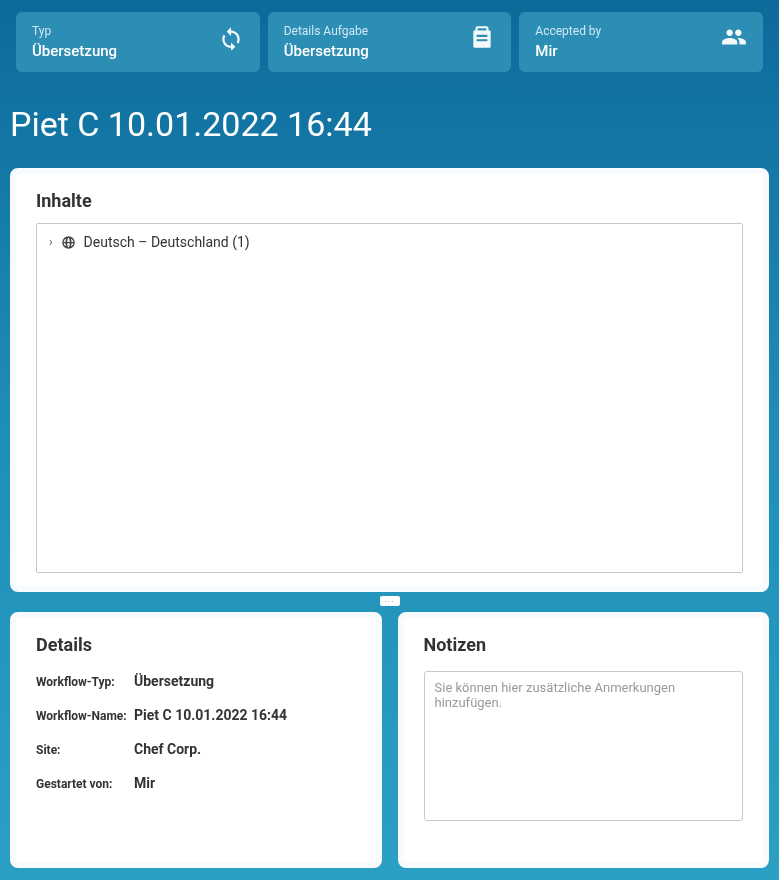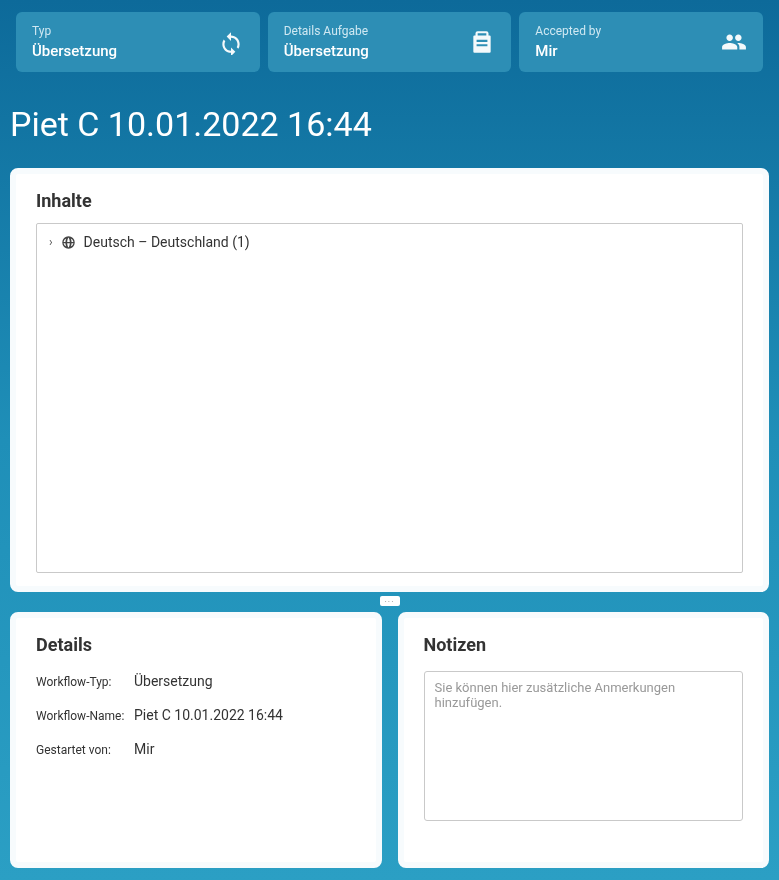--- a/index.html
+++ b/index.html
@@ -16,21 +16,20 @@
       padding: 12px 16px 14px 16px;
     }
     .top-card {
       flex: 1;
       background: #2d8eb5;
       border-radius: 6px;
       padding: 12px 16px;
       color: #fff;
       position: relative;
       display: flex;
-      align-items: center;
       justify-content: space-between;
     }
     .top-card-text { display: flex; flex-direction: column; gap: 4px; }
     .top-card-label { font-size: 12px; color: #cfe8f2; }
     .top-card-value { font-size: 15px; font-weight: 500; color: #fff; }
     .top-card-icon { width: 26px; height: 26px; color: #fff; opacity: 0.95; }
     .top-card-icon svg { width: 100%; height: 100%; fill: currentColor; }
 
     .page-title {
       color: #fff;
@@ -95,20 +94,21 @@
       border: 6px solid #f7fbfd;
       padding: 16px 20px 20px 20px;
       flex: 1;
       height: 256px;
     }
     .detail-row {
       display: flex;
       align-items: baseline;
       margin-top: 18px;
       font-size: 13px;
+      font-weight: bold;
     }
     .detail-row:first-of-type { margin-top: 16px; }
     .detail-label {
       width: 98px;
       font-size: 12px;
       color: #333;
     }
     .detail-value {
       font-size: 14px;
       color: #333;
@@ -190,20 +190,24 @@
     <div class="panel-title">Details</div>
     <div class="detail-row">
       <span class="detail-label">Workflow-Typ:</span>
       <span class="detail-value">Übersetzung</span>
     </div>
     <div class="detail-row">
       <span class="detail-label">Workflow-Name:</span>
       <span class="detail-value">Piet C 10.01.2022 16:44</span>
     </div>
     <div class="detail-row">
+      <span class="detail-label">Site:</span>
+      <span class="detail-value">Chef Corp.</span>
+    </div>
+    <div class="detail-row">
       <span class="detail-label">Gestartet von:</span>
       <span class="detail-value">Mir</span>
     </div>
   </div>
   <div class="panel-notes">
     <div class="panel-title">Notizen</div>
     <textarea class="notes-area" placeholder="Sie können hier zusätzliche Anmerkungen hinzufügen." style=""></textarea>
   </div>
 </div>
 

